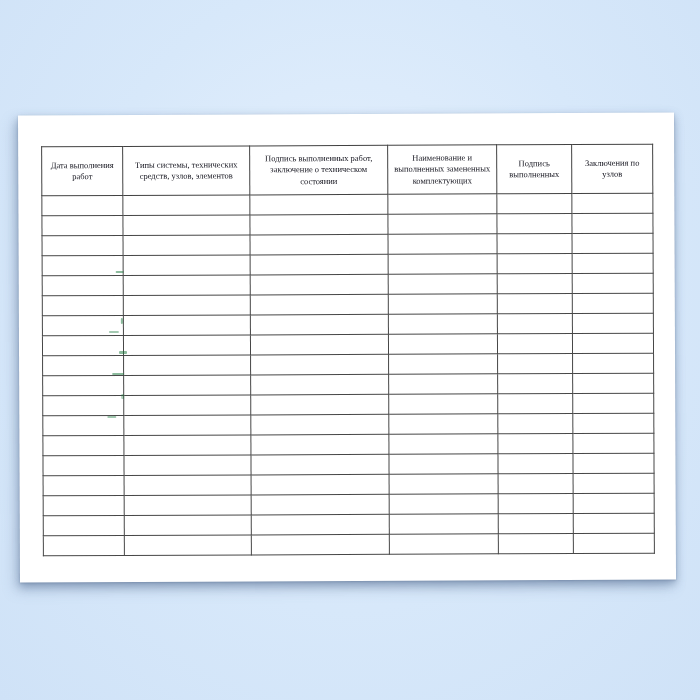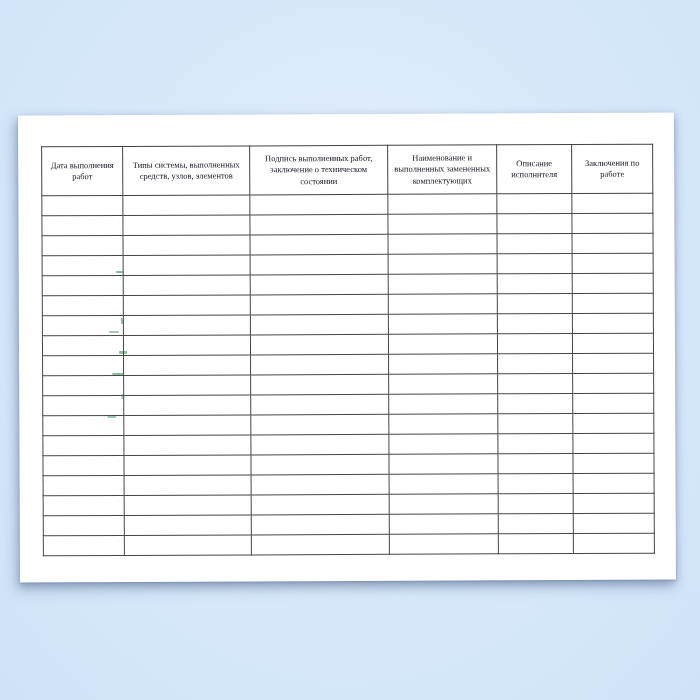--- a/index.html
+++ b/index.html
@@ -85,25 +85,25 @@
         <col class="c0">
           <col class="c1">
           <col class="c2">
           <col class="c3">
           <col class="c4">
           <col class="c5">
       </colgroup>
       <thead>
         <tr>
           <th>Дата выполнения работ</th>
-          <th>Типы системы, выполненных средств, узлов, элементов</th>
+          <th>Типы системы, технических средств, узлов, элементов</th>
           <th>Подпись выполненных работ, заключение о техническом состоянии</th>
           <th>Наименование и выполненных замененных комплектующих</th>
-          <th>Описание исполнителя</th>
-          <th>Заключения по работе</th>
+          <th>Подпись выполненных</th>
+          <th>Заключения по узлов</th>
         </tr>
       </thead>
       <tbody id="log-body">
           <tr>
             <td></td>
             <td></td>
             <td></td>
             <td></td>
             <td></td>
             <td></td>

